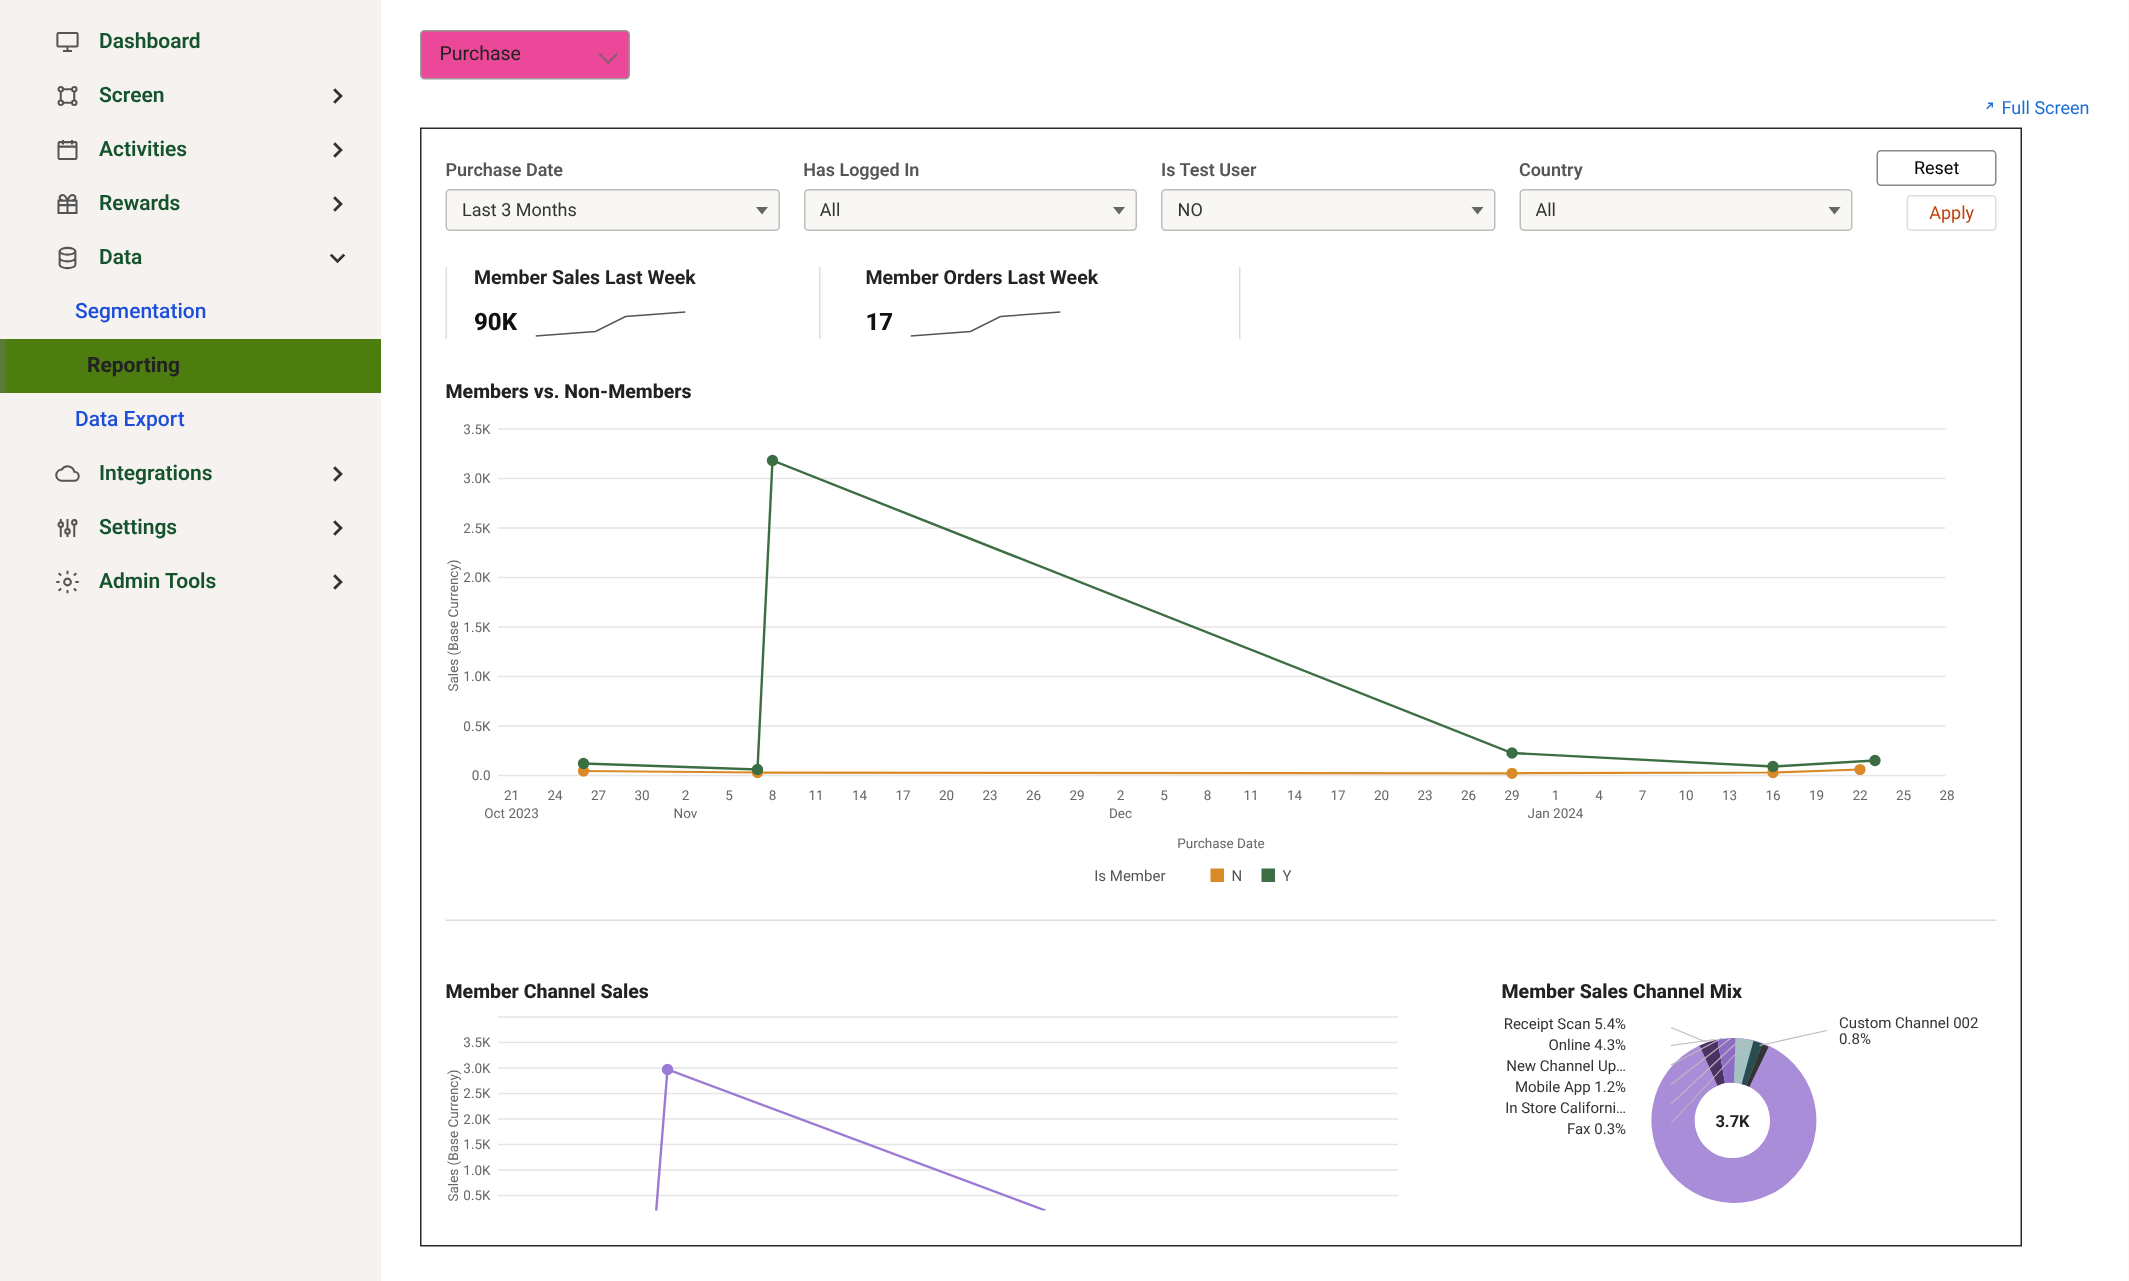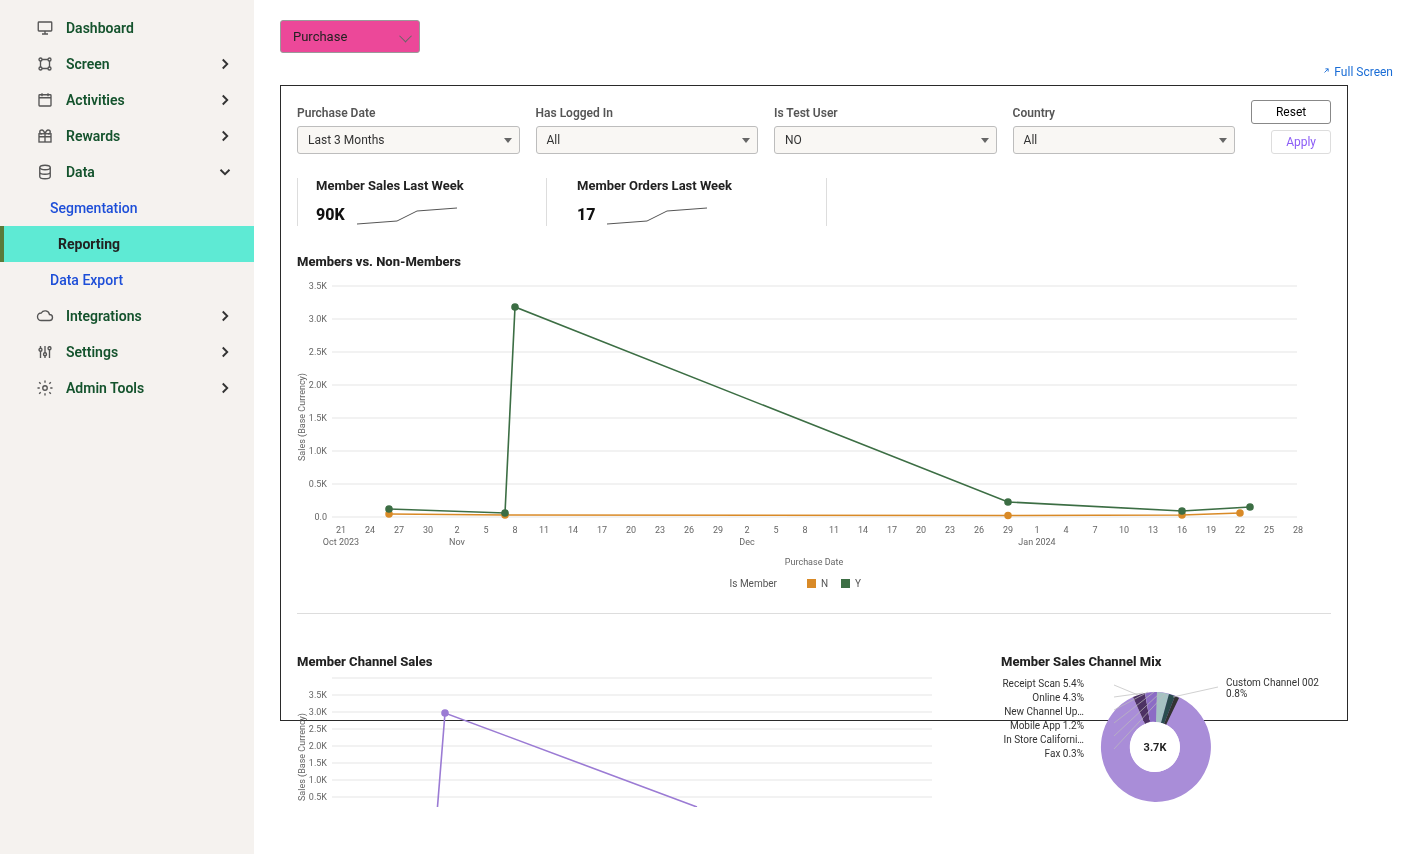--- a/index.html
+++ b/index.html
@@ -5,37 +5,37 @@
 * { box-sizing: border-box; margin: 0; padding: 0; font-family: -apple-system, BlinkMacSystemFont, "Segoe UI", Roboto, Helvetica, Arial, sans-serif; }
 body { background: #f5f2ef; width: 1419px; height: 854px; overflow: hidden; position: relative; }
 .bg-texture { position:absolute; inset:0; background:#f5f2ef; opacity:0.6; }
 .app { display:flex; height:100%; position:relative; }
 .sidebar { width:254px; background:#f5f2ef; padding-top:10px; height:100%; }
 .sidebar-item { display:flex; align-items:center; justify-content:space-between; padding:9px 20px 9px 36px; color:#14532d; font-size:14px; font-weight:600; cursor:pointer; }
 .sidebar-item .left { display:flex; align-items:center; gap:12px; }
 .sidebar-item svg { width:18px; height:18px; flex:none; }
 .chev { width:12px; height:12px; }
 .sidebar-sub { padding-left:50px; font-size:14px; color:#1d4ed8; padding-top:10px; padding-bottom:10px; cursor:pointer; font-weight:500; }
-.sidebar-sub.active { background:#5eead4; font-weight:700; color:#222; border-left:4px solid #5a7a3a; padding-left:54px; }
+.sidebar-sub.active { background:#4d7c0f; font-weight:700; color:#222; border-left:4px solid #5a7a3a; padding-left:54px; }
 .main { flex:1; background:#fff; padding:20px 26px 0 26px; overflow:auto; height:100%; }
 .top-select { border:1px solid #9a9a9a; border-radius:3px; padding:8px 32px 8px 12px; font-size:13px; background:#ec4899; color:#222; appearance:none; position:relative; display:inline-block; min-width:140px; }
 .top-select-wrap { position:relative; display:inline-block; }
 .top-select-wrap::after { content:''; position:absolute; right:10px; top:50%; width:8px; height:8px; border-right:1.5px solid #666; border-bottom:1.5px solid #666; transform:translateY(-60%) rotate(45deg); pointer-events:none; }
 .fullscreen-row { display:flex; justify-content:flex-end; margin:12px 0 6px 0; }
 .fullscreen-link { color:#1a6dd6; font-size:12px; display:flex; align-items:center; gap:4px; cursor:pointer; }
-.dash-frame { border:1px solid #2a2a2a; padding:14px 16px; width:1068px; height: 636px; position:relative; }
+.dash-frame { border:1px solid #2a2a2a; padding:14px 16px; width:1068px; height: 746px; position:relative; }
 .filters-row { display:flex; gap:16px; align-items:flex-end; }
 .filter-col { flex:1; display:flex; flex-direction:column; gap:6px; }
 .filter-label { font-size:12px; color:#555; font-weight:600; }
 .filter-select { border:1px solid #bdbdbd; border-radius:3px; padding:6px 24px 6px 10px; font-size:12px; color:#333; background:#f9f7f4; appearance:none; }
 .filter-select-wrap { position:relative; }
 .filter-select-wrap::after { content:''; position:absolute; right:8px; top:50%; width:0; height:0; border-left:4px solid transparent; border-right:4px solid transparent; border-top:5px solid #666; transform:translateY(-40%); pointer-events:none;}
 .filter-actions { display:flex; flex-direction:column; gap:6px; }
 .btn { border:1px solid #888; border-radius:3px; padding:4px 14px; font-size:12px; cursor:pointer; background:#fff; }
-.btn.disabled { color:#8b5cf6; border-color:#ddd; cursor:default;margin-left:20px; }
+.btn.disabled { color:#c2410c; border-color:#ddd; cursor:default;margin-left:20px; }
 .kpi-row { display:flex; margin-top:24px; gap:0; }
 .kpi { padding:0 18px 0 0; border-right:1px solid #ddd; margin-right:30px; width:250px; }
 .kpi:first-child { border-left:1px solid #ddd; padding-left:18px; }
 .kpi-title { font-size:13px; font-weight:700; color:#222; margin-bottom:12px;}
 .kpi-value { font-size:16px; font-weight:800; color:#111; display:inline-block; }
 .kpi-spark { display:inline-block; vertical-align:middle; margin-left:8px; }
 .section-title { font-size:13px; font-weight:800; color:#222; margin-top:28px; margin-bottom:8px; }
 .chart-box { border:0; position:relative; }
 .bottom-row { display:flex; gap:24px; margin-top:12px; }
 .bottom-left { flex:1; }

